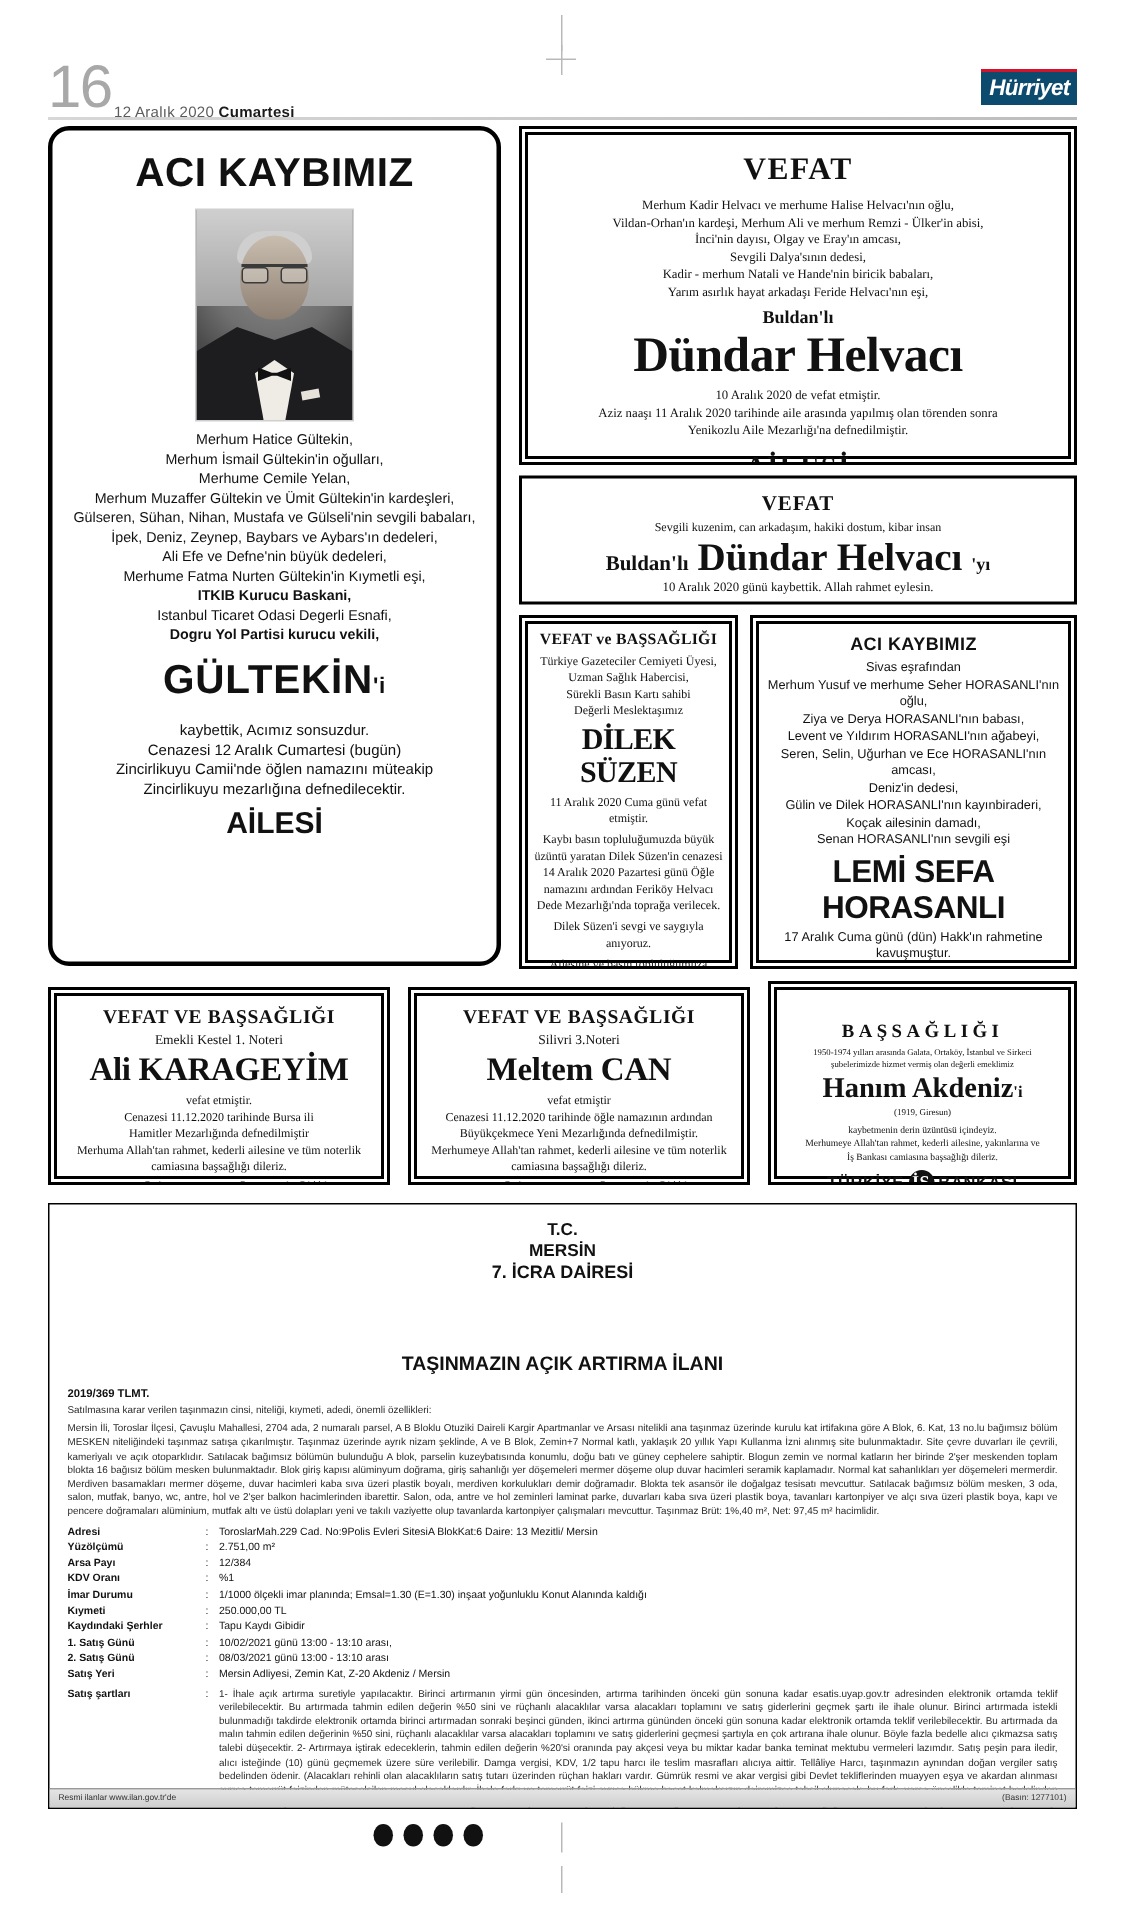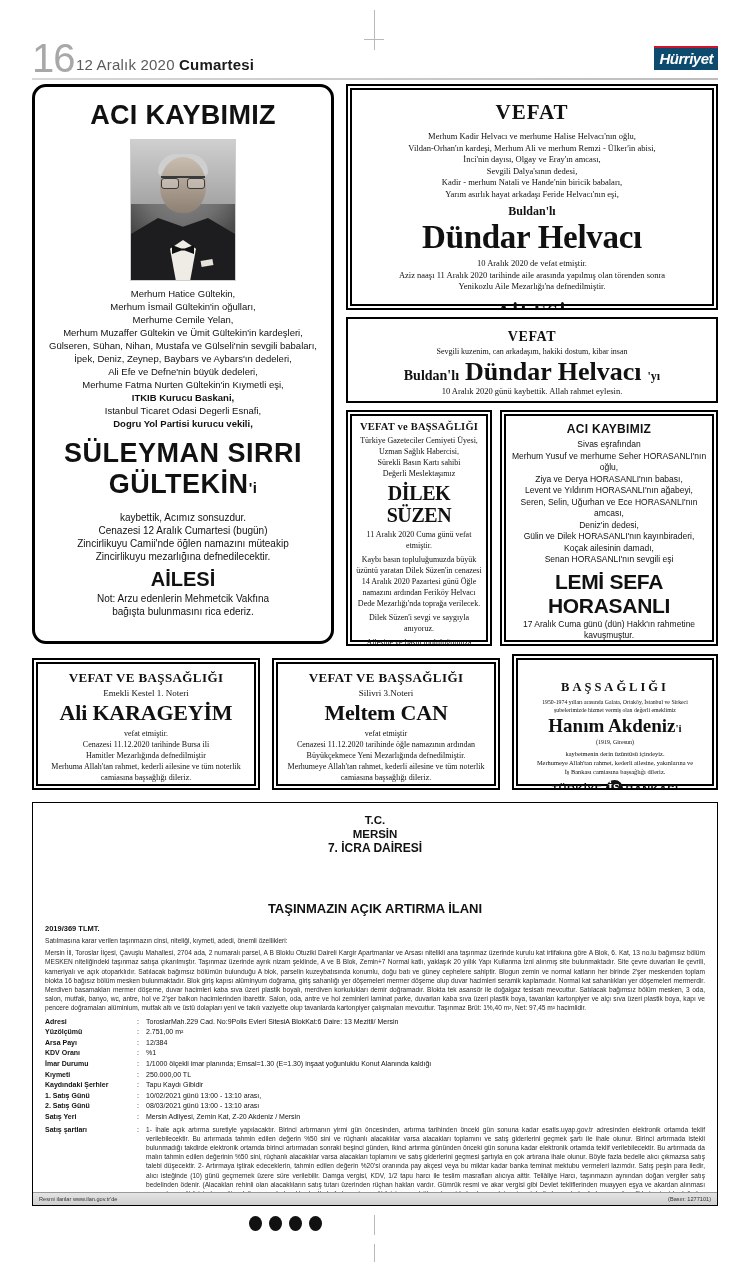--- a/index.html
+++ b/index.html
@@ -22,22 +22,22 @@
   .masthead {
     position: absolute; left: 32px; top: 44px; right: 28px; height: 40px;
   }
   .folio-num {
     position: absolute; left: 0; top: -6px;
     font-size: 40px; font-weight: 300; letter-spacing: -1px;
     color: #a8a8a8; font-family: "Liberation Sans", sans-serif;
     line-height: 1;
   }
   .folio-date {
-    position: absolute; left: 44px; top: 12px;
-    font-size: 15px; color: #5b5b5b; letter-spacing: .2px;
+    position: absolute; left: 44px; top: 26px;
+    font-size: 10px; color: #5b5b5b; letter-spacing: .2px;
   }
   .folio-date b { color: #1a1a1a; }
   .logo {
     position: absolute; right: 0; top: 2px;
     background: #0c4a6e; color: #fff;
     font-weight: 900; font-style: italic;
     font-size: 15px; letter-spacing: -.5px;
     padding: 2px 5px 3px 5px;
     border-top: 2px solid #d3122b;
     font-family: "Liberation Sans", sans-serif;
@@ -260,37 +260,32 @@
       <div>Merhume Fatma Nurten Gültekin'in Kıymetli eşi,</div>
     </div>
 
     <div class="sans body-c t95">
       <div class="b">ITKIB Kurucu Baskani,</div>
       <div>Istanbul Ticaret Odasi Degerli Esnafi,</div>
       <div class="b">Dogru Yol Partisi kurucu vekili,</div>
     </div>
 
     <div class="hd-sans bigname mt8">
-      <div>SÜLEYMAN SIRRI</div>
       <div><span>GÜLTEKİN</span><span style="font-size:15px">'i</span></div>
     </div>
 
     <div class="sans body-c t10 mt8">
       <div>kaybettik, Acımız sonsuzdur.</div>
       <div>Cenazesi 12 Aralık Cumartesi (bugün)</div>
       <div>Zincirlikuyu Camii'nde öğlen namazını müteakip</div>
       <div>Zincirlikuyu mezarlığına defnedilecektir.</div>
     </div>
 
     <div class="hd-sans t20 mt5">AİLESİ</div>
 
-    <div class="sans body-c t10 mt2">
-      <div>Not: Arzu edenlerin Mehmetcik Vakfına</div>
-      <div>bağışta bulunmasını rica ederiz.</div>
-    </div>
   </div>
 
   <div class="ad bx-double pad" id="boxB">
     <div class="hd-serif vefat">VEFAT</div>
     <div class="serif body-c t85 mt6">
       <div>Merhum Kadir Helvacı ve merhume Halise Helvacı'nın oğlu,</div>
       <div>Vildan-Orhan'ın kardeşi, Merhum Ali ve merhum Remzi - Ülker'in abisi,</div>
       <div>İnci'nin dayısı, Olgay ve Eray'ın amcası,</div>
       <div>Sevgili Dalya'sının dedesi,</div>
       <div>Kadir - merhum Natali ve Hande'nin biricik babaları,</div>

